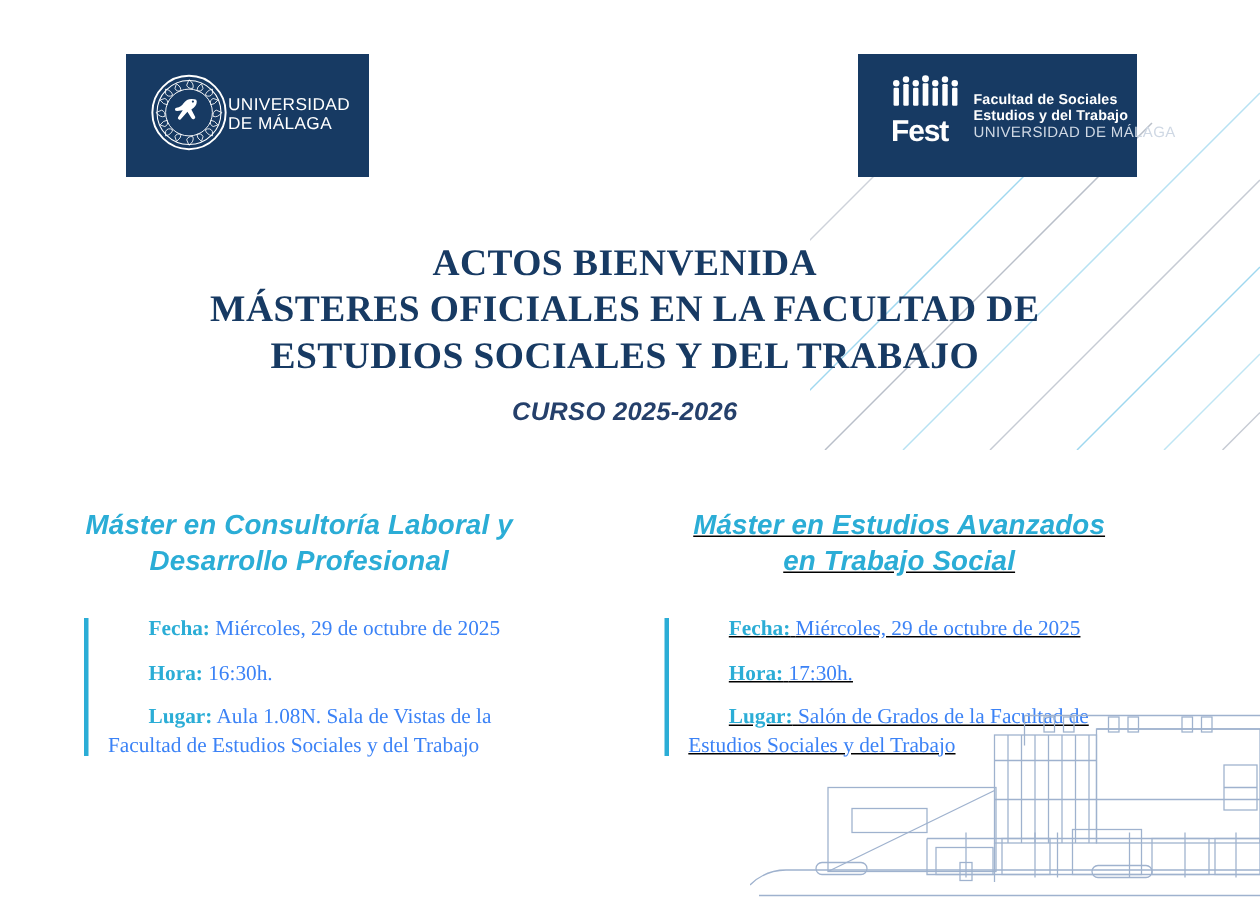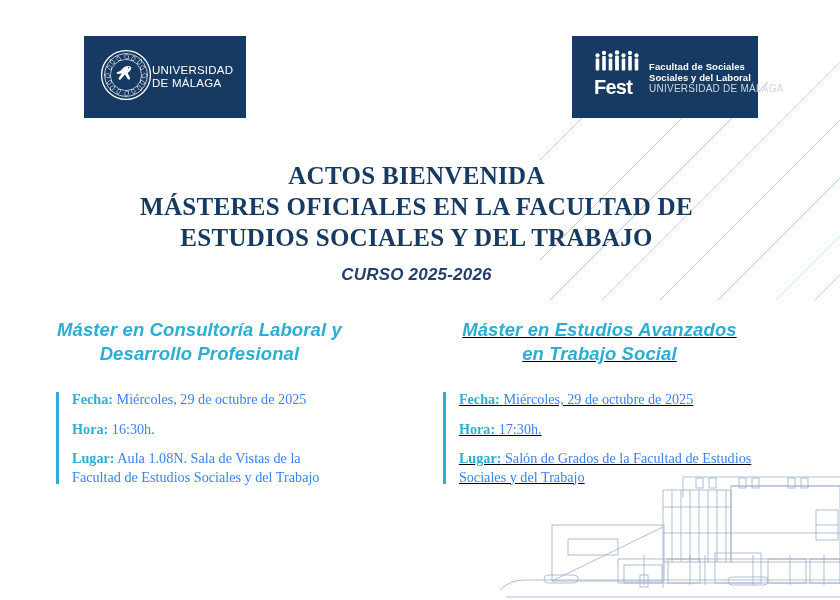--- a/index.html
+++ b/index.html
@@ -115,21 +115,21 @@
     font-family: "Liberation Sans", sans-serif;
     font-style: italic;
     font-size: 17px;
     letter-spacing: 0.2px;
     font-weight: bold;
   }
 
   
   .columns {
     position: absolute;
-    top: 318px;
+    top: 338px;
     left: 0;
     width: 800px;
     display: flex;
   }
   .col {
     width: 420px;
     box-sizing: border-box;
   }
   .col-left  { padding: 0 58px 0 56px; }
   .col-right { padding: 0 44px 0 42px; text-decoration: underline; }
@@ -161,20 +161,21 @@
     top: 2px;
     bottom: 2px;
     width: 3px;
     background: #2BADD6;
   }
   .detail-row { margin-bottom: 11px; }
   .detail-row:last-child { margin-bottom: 0; }
   .dlabel {
     color: #2BADD6;
     font-weight: bold;
+    margin-left: 27px;
   }
   .dvalue { color: #3b82f6; }
 </style>
 </head>
 <body>
 
 <div id="poster">
 
   <svg class="diagonals" viewBox="0 0 300 300" preserveAspectRatio="none" aria-hidden="true">
     <g stroke-width="1" fill="none">
@@ -256,21 +257,21 @@
           <g>
               <circle cx="85" cy="11" r="4.3"></circle>
               <rect x="81.4" y="17" width="7.2" height="24" rx="1.6"></rect>
             </g>
         </g>
         <text x="0" y="88" fill="#ffffff" font-family="Liberation Sans, sans-serif" font-size="40" font-weight="bold" letter-spacing="-1.5">Fest</text>
       </svg>
     </span>
     <span class="fest-words">
       <div class="fest-l1">Facultad de Sociales</div>
-      <div class="fest-l2">Sociales y del Laboral</div>
+      <div class="fest-l2">Estudios y del Trabajo</div>
       <div class="fest-l3">UNIVERSIDAD DE MÁLAGA</div>
     </span>
   </div>
 
   <div class="title-block">
     <div class="main-title">ACTOS BIENVENIDA</div>
     <div class="main-title">MÁSTERES OFICIALES EN LA FACULTAD DE</div>
     <div class="main-title">ESTUDIOS SOCIALES Y DEL TRABAJO</div>
     <div class="course-line">CURSO 2025-2026</div>
   </div>

